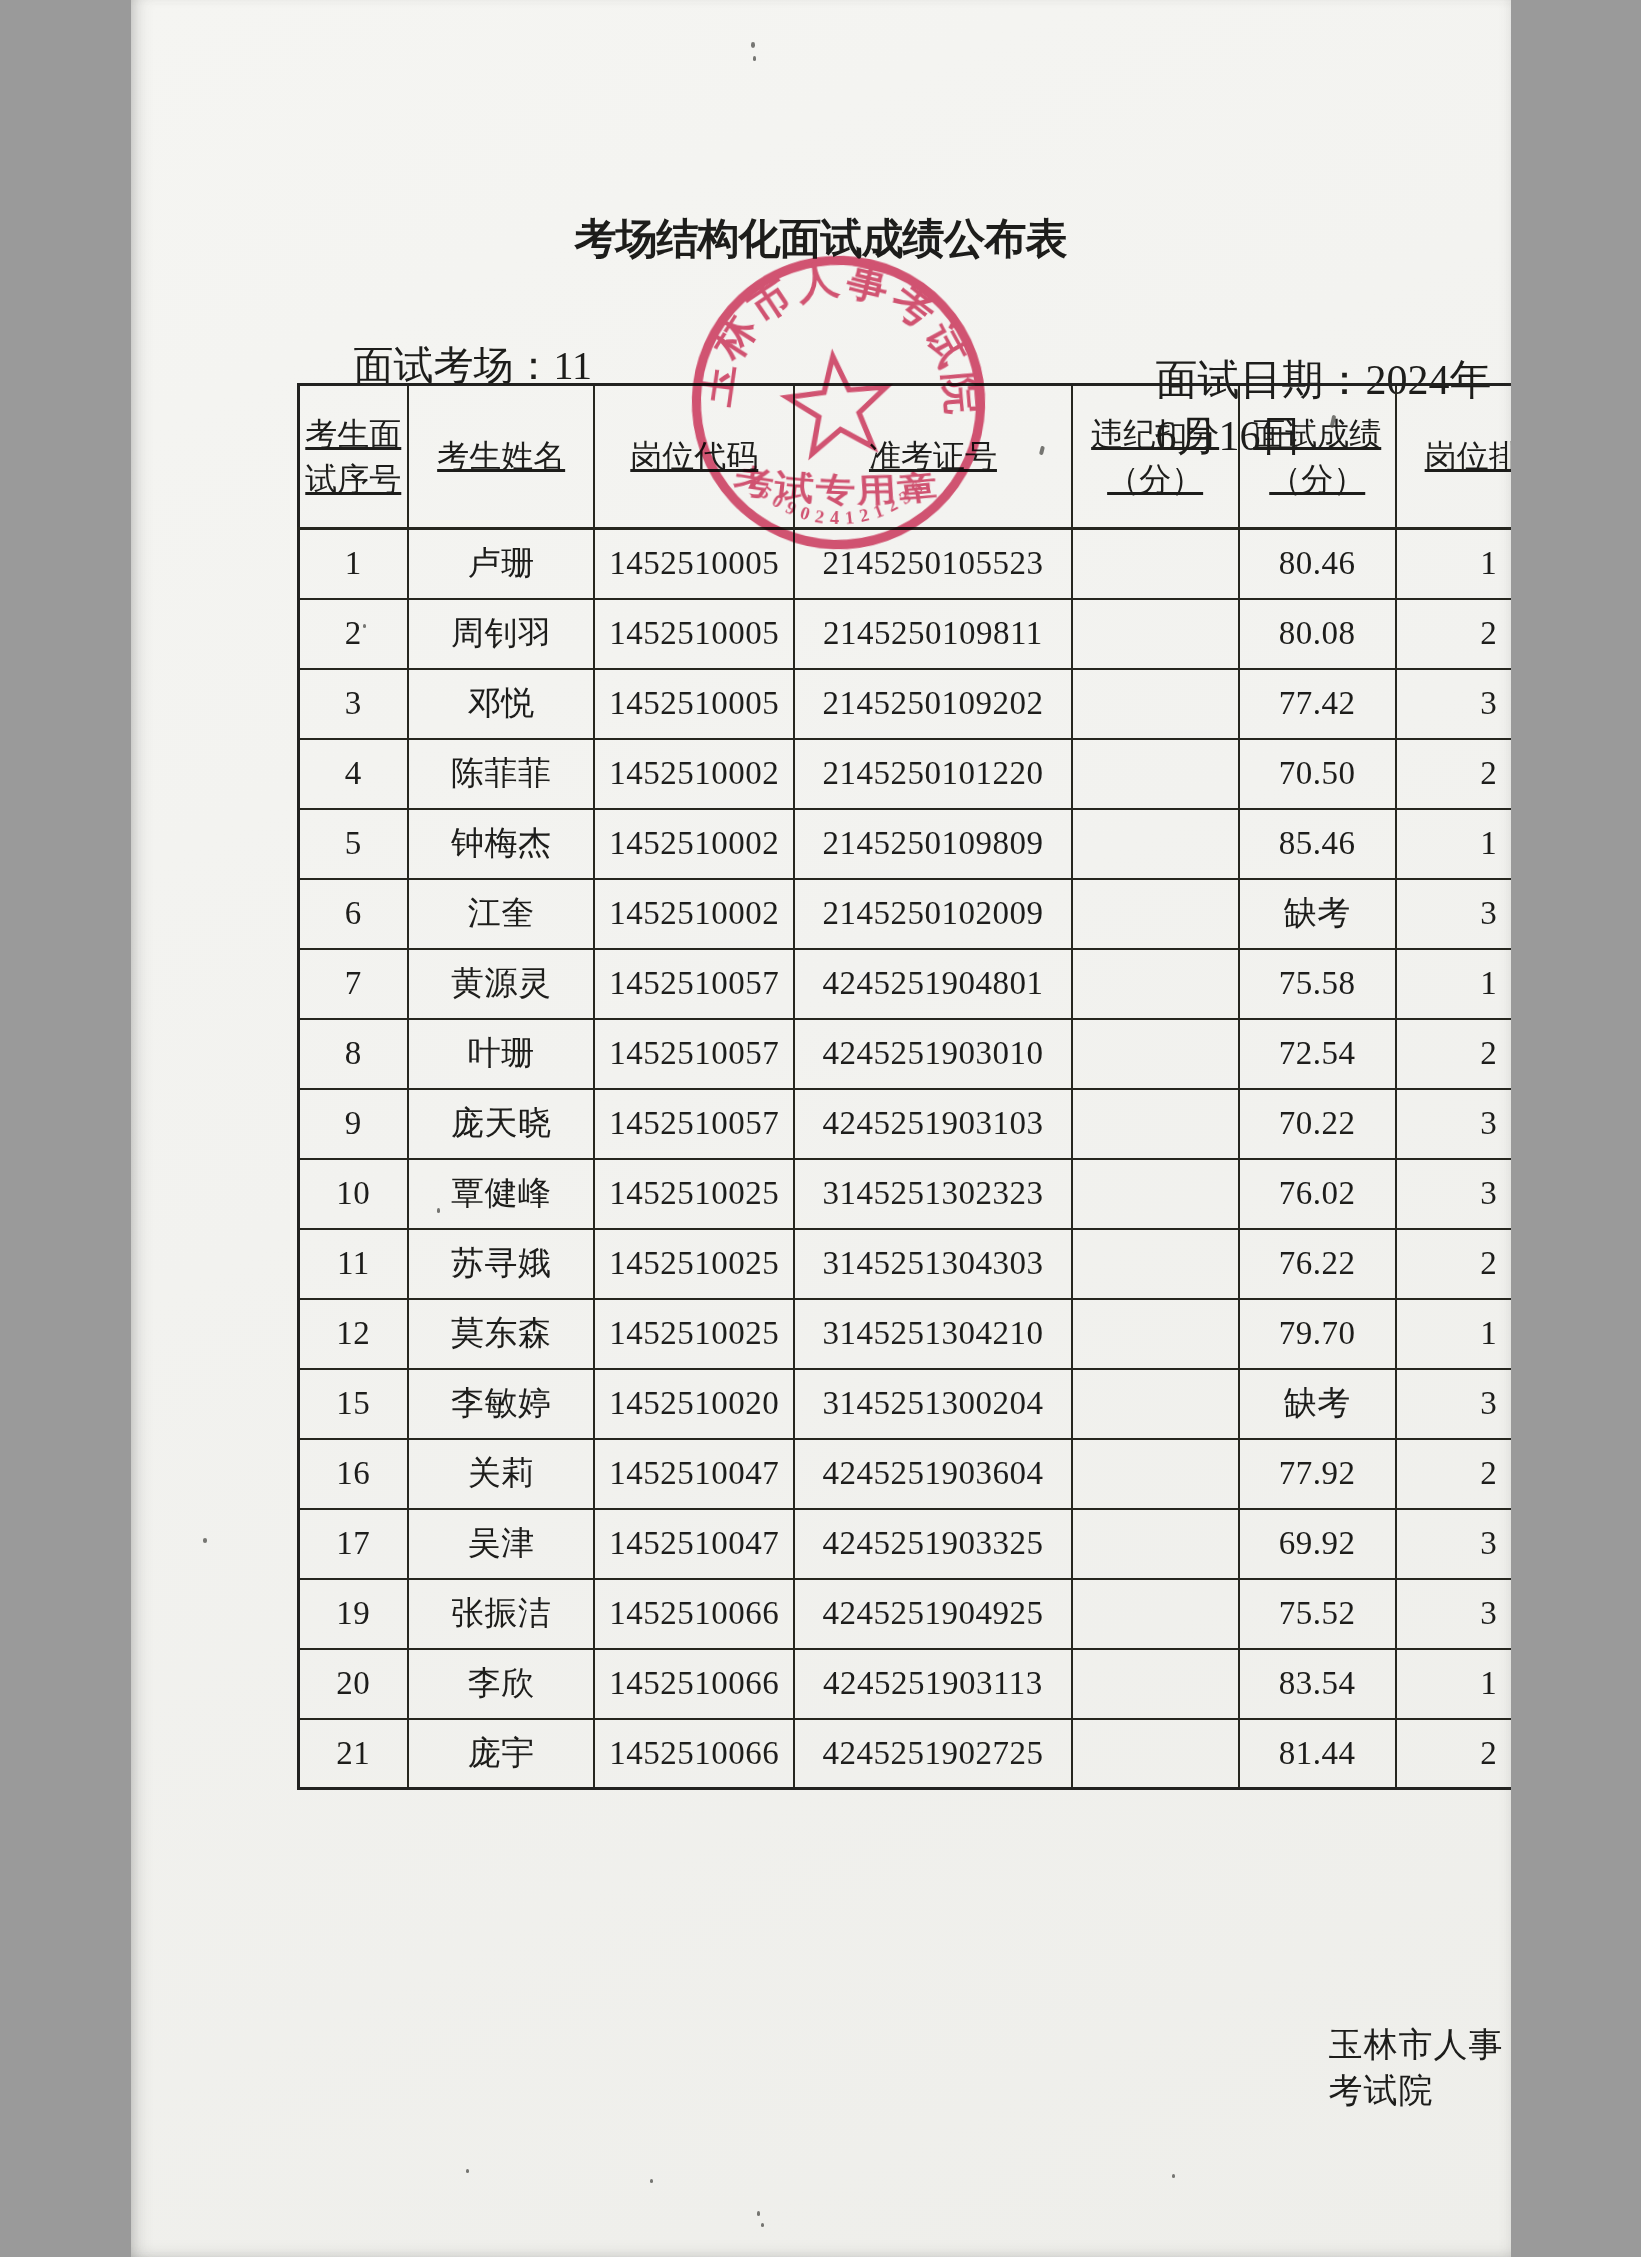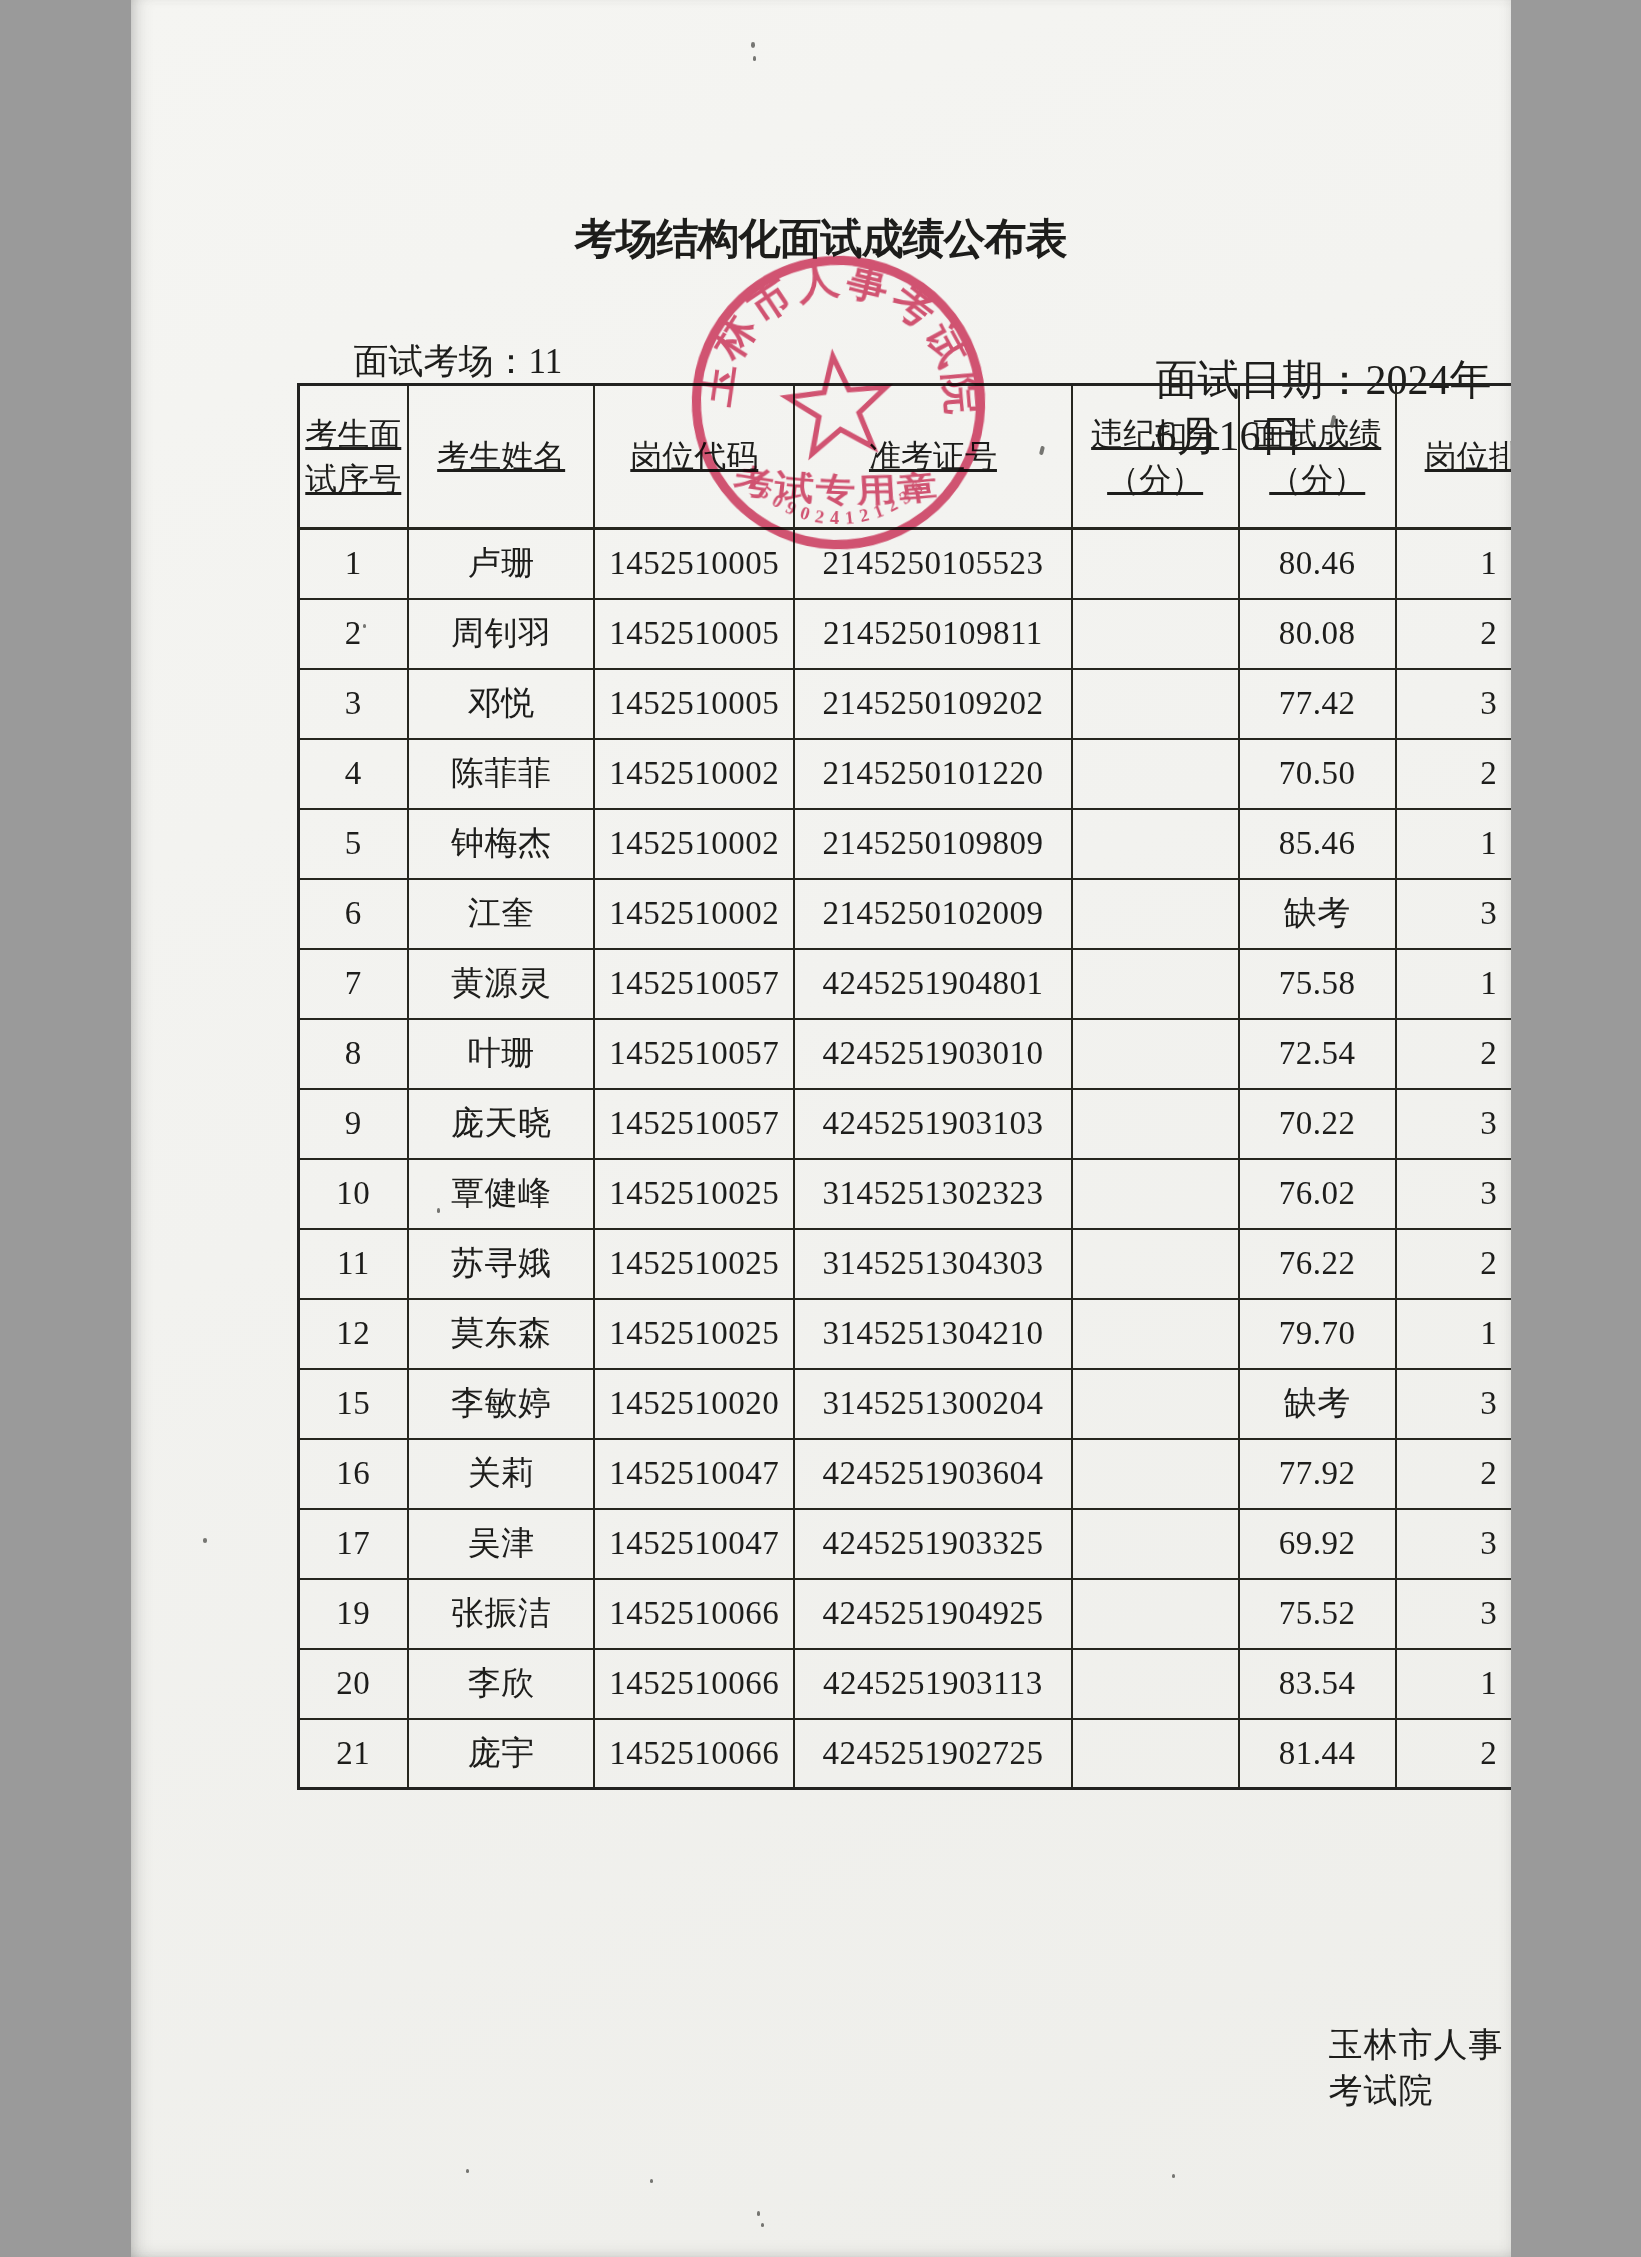--- a/index.html
+++ b/index.html
@@ -14,21 +14,21 @@
     color:#1d1d1b;
   }
   .page::after{ 
     content:"";position:absolute;inset:0;pointer-events:none;
     box-shadow:inset 13.5px 0 21px -15.4px rgba(60,60,60,.45), inset -7.7px 0 17.4px -13.5px rgba(90,90,90,.25), inset 0 -9.7px 19.3px -13.5px rgba(90,90,90,.3);
   }
   .doc-title{
     position:absolute;top:183px;left:0;width:100%;
     text-align:center;font-size:42px;font-weight:bold;letter-spacing:-1px;
   }
-  .meta-room{position:absolute;top:338px;left:223px;font-size:35px;}
+  .meta-room{position:absolute;top:338px;left:223px;font-size:40px;}
   .meta-date{position:absolute;top:352px;left:1025px;font-size:42px;}
   table.scores{
     position:absolute;left:166px;top:383px;width:1287px;
     border-collapse:collapse;table-layout:fixed;
     border:3.9px solid #222220;
   }
   table.scores th, table.scores td{
     border:2.5px solid #26261f;
     text-align:center;vertical-align:middle;
     padding:0;overflow:hidden;

